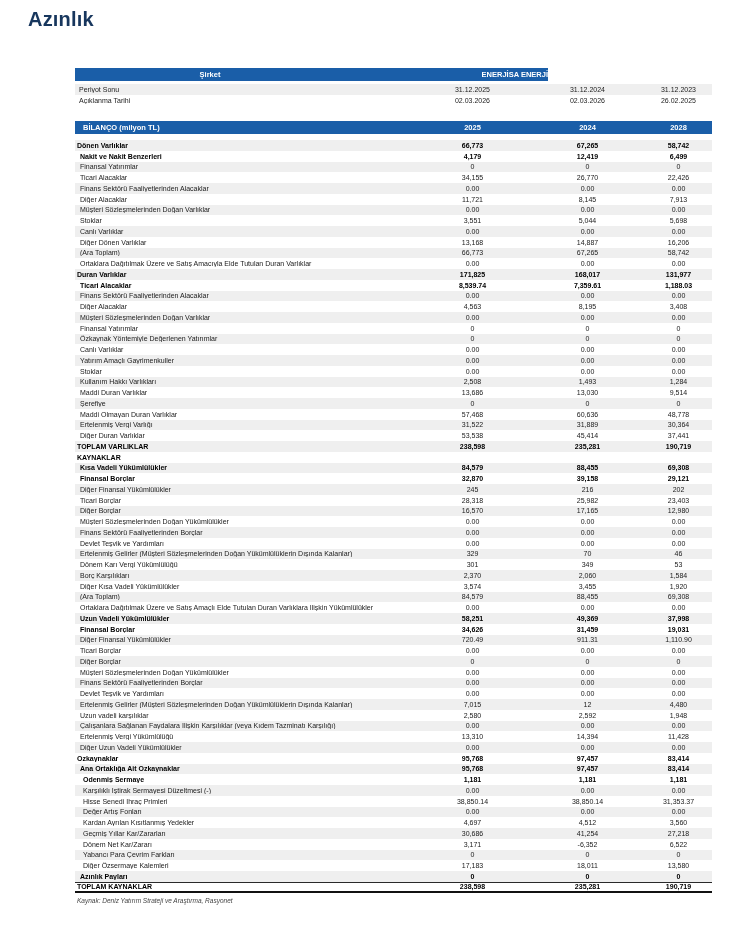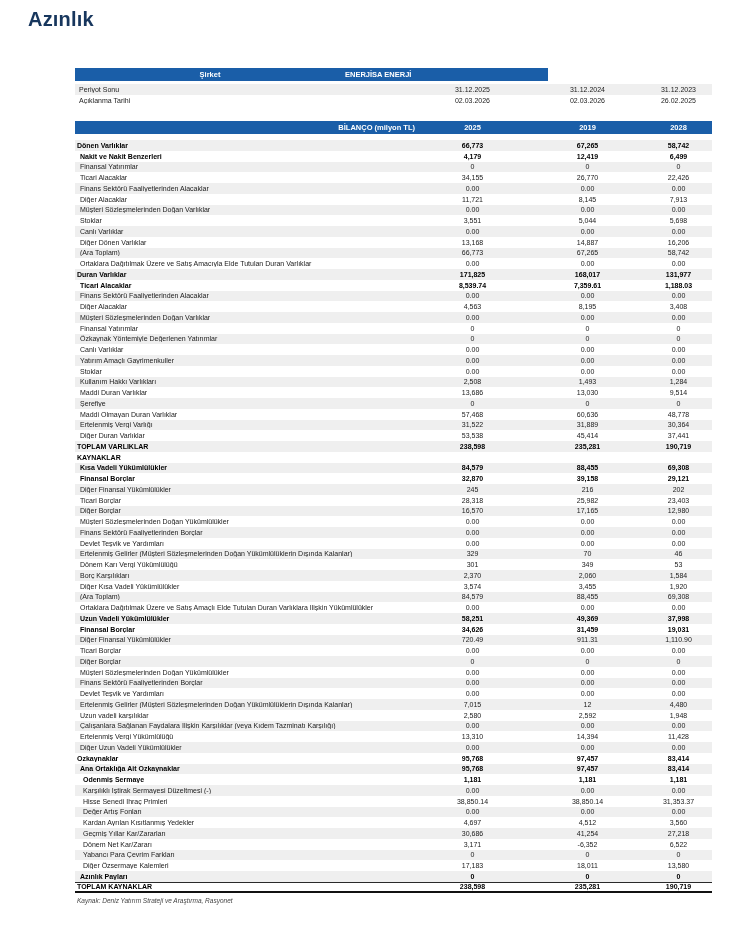--- a/index.html
+++ b/index.html
@@ -16,39 +16,39 @@
   }
   .report { position:absolute; left:75px; top:68px; width:637px; }
 
   
   .company-bar {
     width:473px; height:13px; background:var(--blue,#1A5EA8);
     display:flex; align-items:center; color:#fff;
     font-size:7.5px; font-weight:700; margin-bottom:3px;
   }
   .company-bar .cb-label { width:270px; text-align:center; }
-  .company-bar .cb-value { flex:1; text-align:left; }
+  .company-bar .cb-value { flex:1; text-align:right; }
 
   
   .mrow { display:flex; align-items:center; height:11px; font-size:7px; color:#222; width:637px; }
   .mrow:nth-child(odd) { background:var(--stripe,#EFEFEF); }
   .mrow .lbl { width:340px; padding-left:4px; white-space:nowrap; overflow:hidden; }
 
   
   .c1 { width:115px; text-align:center; white-space:nowrap; }
   .c2 { width:115px; text-align:center; white-space:nowrap; }
   .c3 { width:67px;  text-align:center; white-space:nowrap; }
 
   
   .table-header {
     margin-top:15px; height:13px; background:var(--blue,#1A5EA8);
     display:flex; align-items:center; color:#fff;
     font-size:7.5px; font-weight:700; width:637px; margin-bottom:6px;
   }
-  .table-header .lbl { width:340px; padding-left:17px;text-align:right; }
+  .table-header .lbl { width:340px; padding-left:8px; }
 
   
   .tbody { width:637px; }
   .trow { display:flex; align-items:center; height:10.75px; font-size:7px; color:#1a1a1a; }
   .trow:nth-child(odd) { background:var(--stripe,#EFEFEF); }
   .trow.bold { font-weight:700; color:#000; }
   .trow .lbl { width:340px; white-space:nowrap; overflow:hidden; }
   .trow .lbl.ind0 { padding-left:2px; }
   .trow .lbl.ind1 { padding-left:5px; }
   .trow .lbl.ind2 { padding-left:8px; }
@@ -81,21 +81,21 @@
         <span class="lbl">Açıklanma Tarihi</span>
         <span class="c1">02.03.2026</span>
         <span class="c2">02.03.2026</span>
         <span class="c3">26.02.2025</span>
       </div>
     </div>
 
   <div class="table-header">
     <span class="lbl">BİLANÇO (milyon TL)</span>
     <span class="c1">2025</span>
-    <span class="c2">2019</span>
+    <span class="c2">2024</span>
     <span class="c3">2028</span>
   </div>
 
   <div id="tbody" class="tbody">
       <div class="trow bold">
         <span class="lbl ind0">Dönen Varlıklar</span>
         <span class="c1">66,773</span>
         <span class="c2">67,265</span>
         <span class="c3">58,742</span>
       </div>

